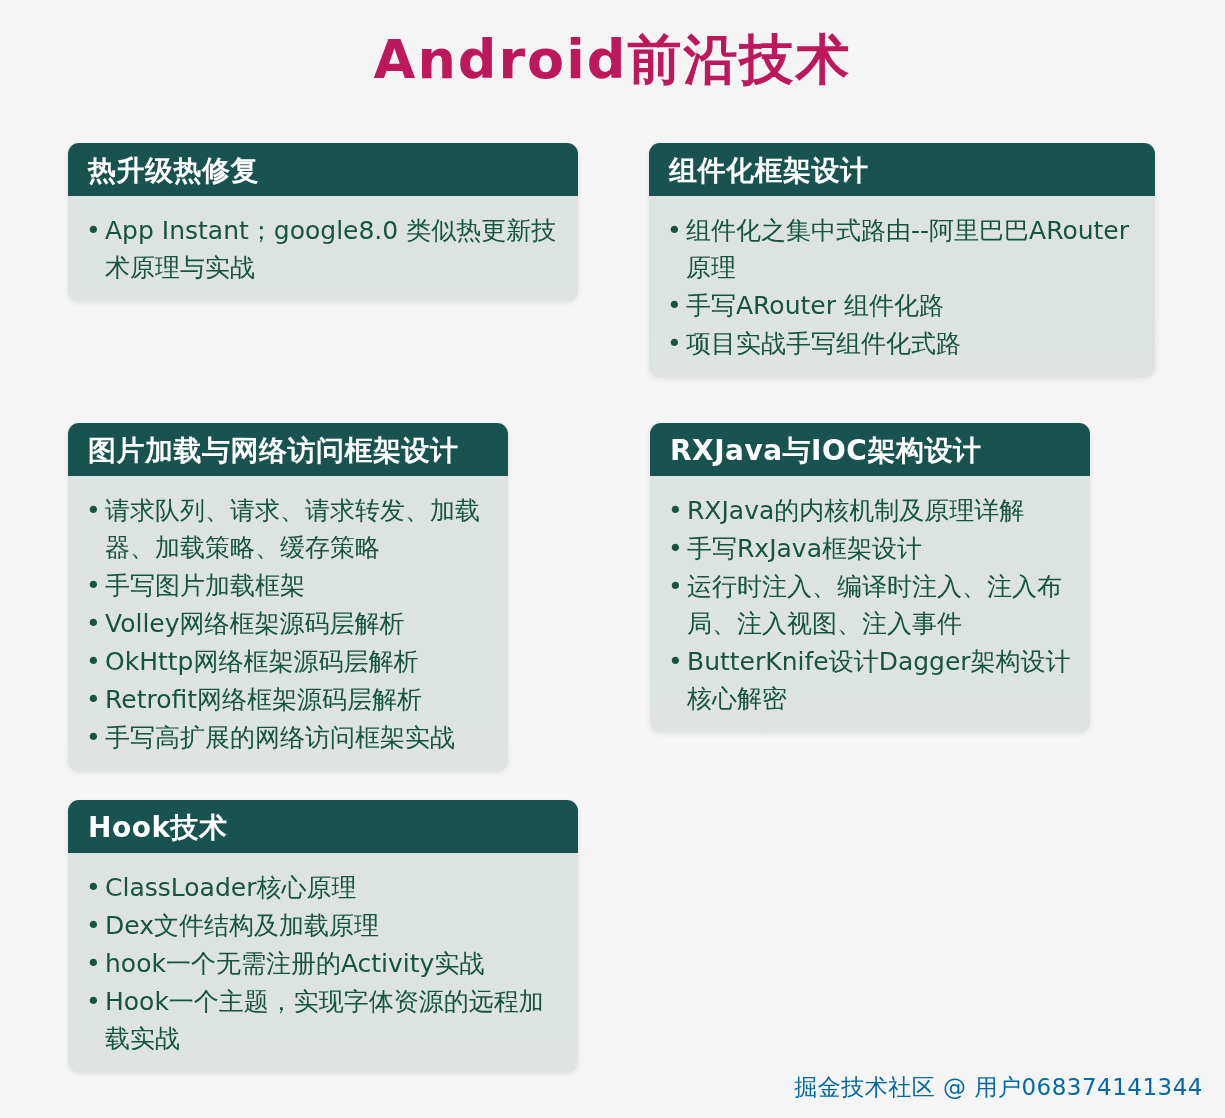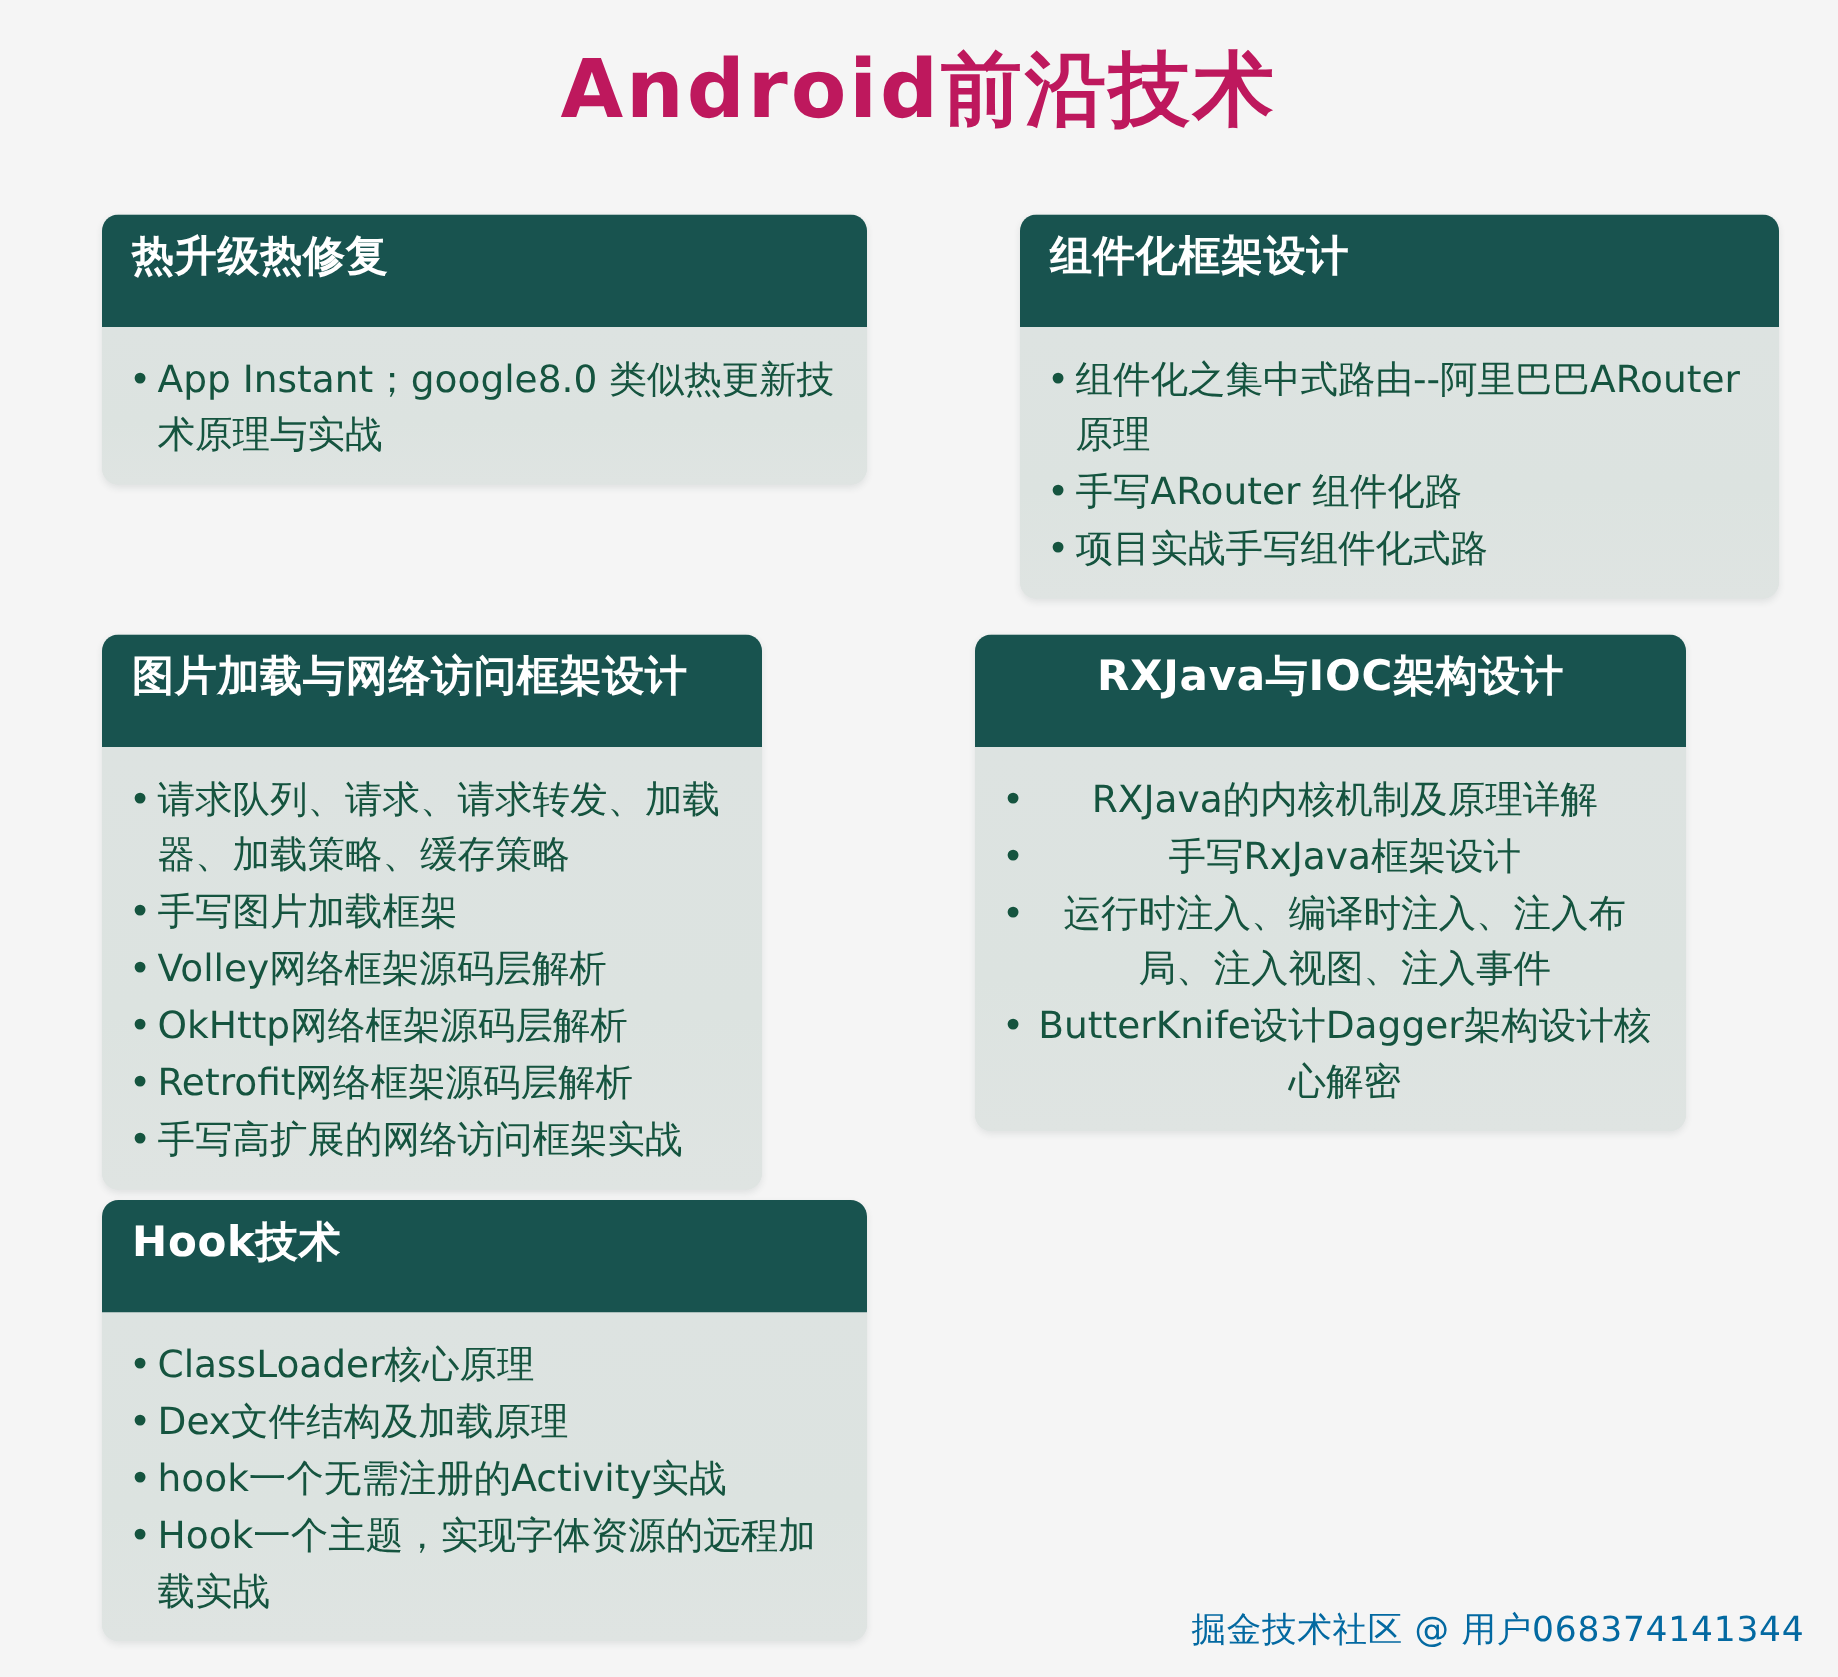--- a/index.html
+++ b/index.html
@@ -45,21 +45,21 @@
     position: absolute;
     border-radius: 11px;
     overflow: hidden;
     background: #dde3e1;
     box-shadow: 0 2px 5px rgba(40, 60, 60, 0.10);
   }
 
   .card-header {
     background: #18534f;
     color: #ffffff;
-    padding: 11px 20px 30px 20px;
+    padding: 11px 20px 8px 20px;
     font-size: 28px;
     line-height: 34px;
     font-weight: 600;
     letter-spacing: 0.5px;
     font-family: "DejaVu Sans", "Liberation Sans", sans-serif;
     white-space: nowrap;
     box-sizing: border-box;
   }
 
   .card-body {
@@ -103,23 +103,23 @@
     font-size: 23px;
     line-height: 30px;
     color: #0369a1;
     font-family: "DejaVu Sans", "Liberation Sans", sans-serif;
     white-space: nowrap;
     letter-spacing: 0.5px;
   }
 
   
   .card-hotfix      { left: 68px;  top: 143px; width: 510px; }
-  .card-modular     { left: 680px; top: 143px; width: 506px; }
+  .card-modular     { left: 649px; top: 143px; width: 506px; }
   .card-imageload   { left: 68px;  top: 423px; width: 440px; }
-  .card-rxjava      { left: 650px; top: 423px; width: 474px; text-align: center; }
+  .card-rxjava      { left: 650px; top: 423px; width: 440px; }
   .card-hook        { left: 68px;  top: 800px; width: 510px; }
 </style>
 </head>
 <body>
 
 <div class="page-title">Android前沿技术</div>
 
 <div class="board">
 
   <div class="card card-hotfix">

